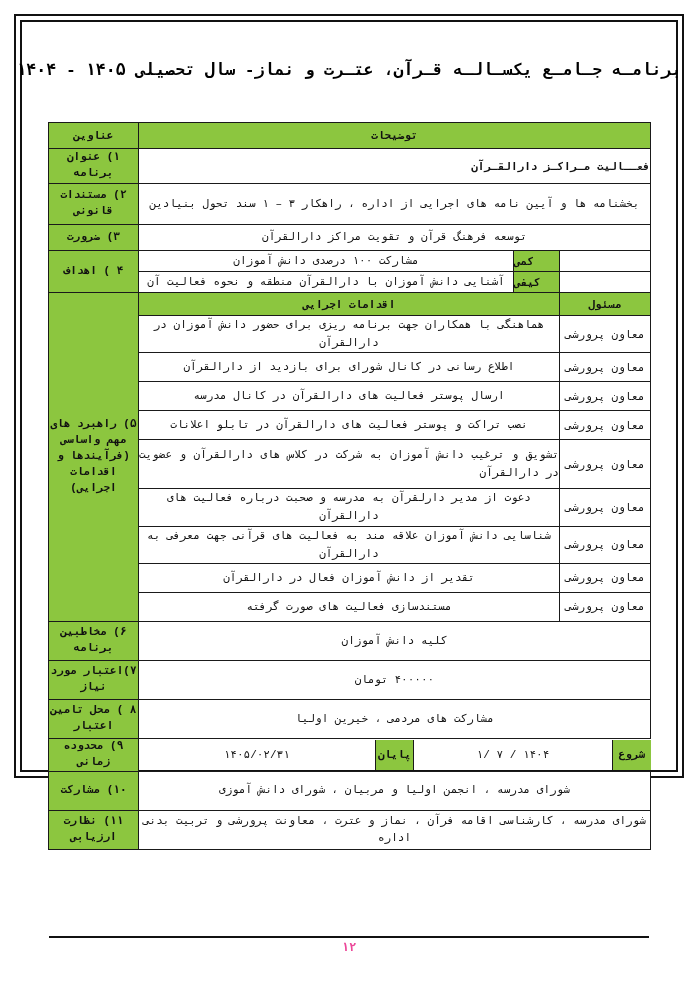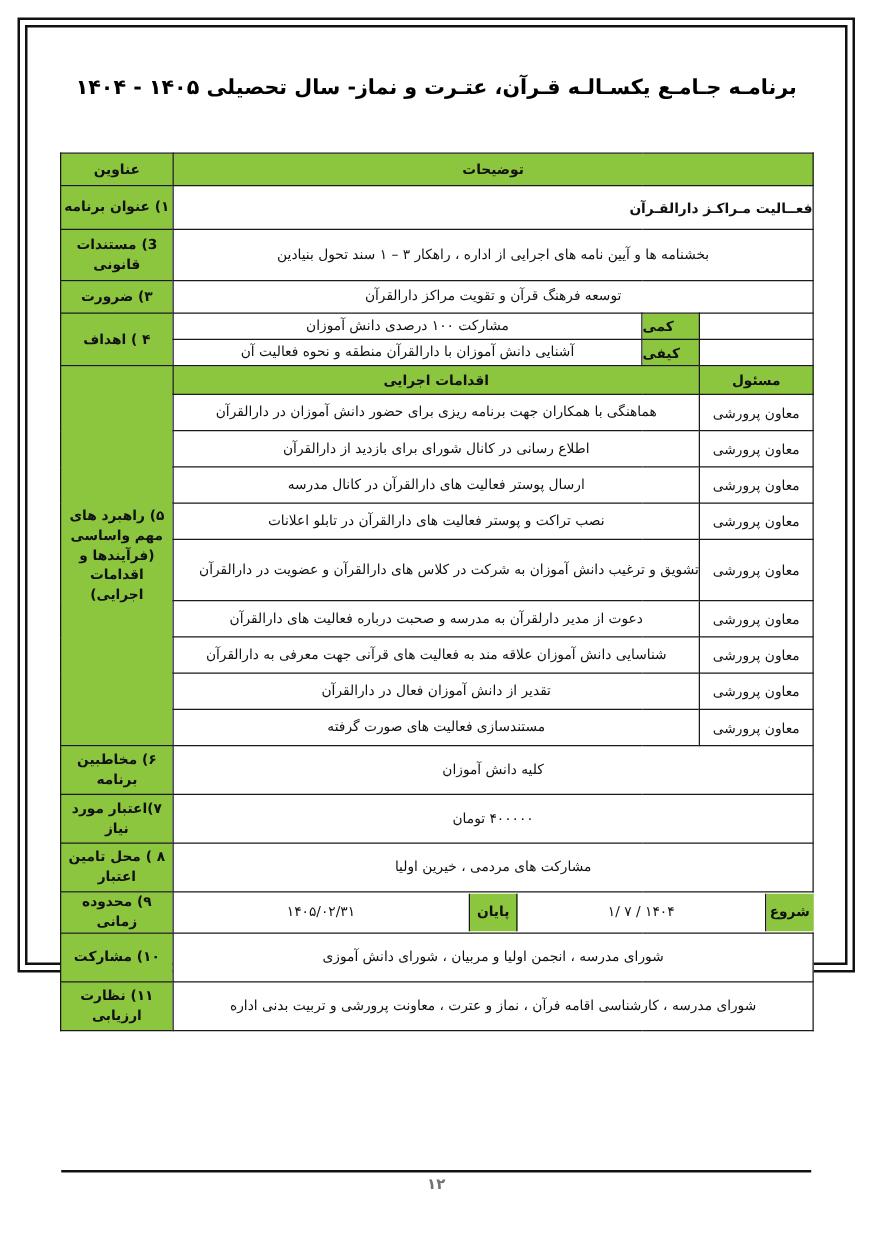--- a/index.html
+++ b/index.html
@@ -17,20 +17,21 @@
 
   
   #page {
     position: absolute;
     left: 14px;
     top: 14px;
     width: 670px;
     height: 764px;
     border: 2px solid #111;
     box-sizing: border-box;
+    font-family: Liberation Mono, monospace;
   }
   #page-inner {
     position: absolute;
     left: 4px;
     top: 4px;
     right: 4px;
     bottom: 4px;
     border: 2px solid #111;
     box-sizing: border-box;
   }
@@ -178,21 +179,21 @@
     border-top: 2px solid #111;
   }
   #page-num {
     position: absolute;
     top: 924px;
     left: 0;
     right: 0;
     text-align: center;
     font-size: 12px;
     font-weight: bold;
-    color: #737373;
+    color: #ec4899;
   }
 </style>
 </head>
 <body>
 
 <div id="page">
   <div id="page-inner"></div>
 
   <div id="doc-title">برنامـه جـامـع یکسـالـه قـرآن، عتـرت و نماز- سال تحصیلی ۱۴۰۵ - ۱۴۰۴</div>
 
@@ -212,21 +213,21 @@
         </tr>
 
         <tr>
           <td class="bigval" colspan="3">فعــالیت مـراکـز دارالقـرآن</td>
           <td class="label">۱) عنوان برنامه</td>
         </tr>
 
         <tr>
           <td class="val" colspan="3" style="height:40px">بخشنامه ها و آیین نامه های اجرایی از اداره ، راهکار ۳ – ۱ سند تحول بنیادین</td>
           <td class="label">
-            <div>3) مستندات</div>
+            <div>۲) مستندات</div>
             <div>قانونی</div>
           </td>
         </tr>
 
         <tr>
           <td class="val" colspan="3" style="height:25px">توسعه فرهنگ قرآن و تقویت مراکز دارالقرآن</td>
           <td class="label">۳) ضرورت</td>
         </tr>
 
         <tr>

